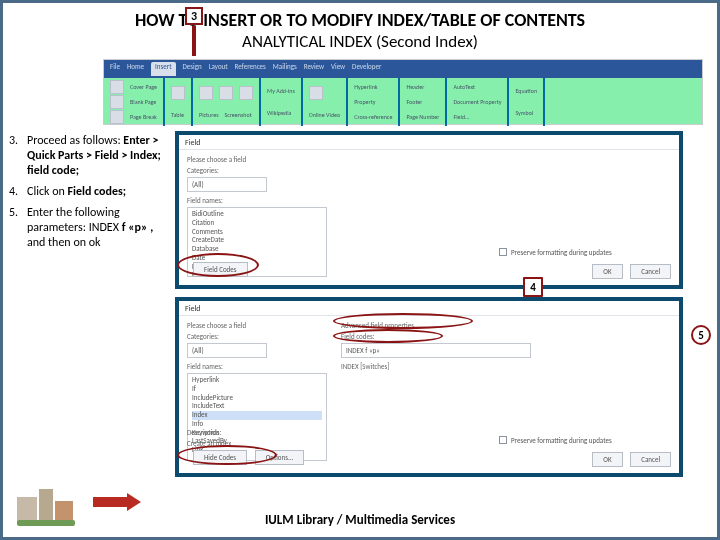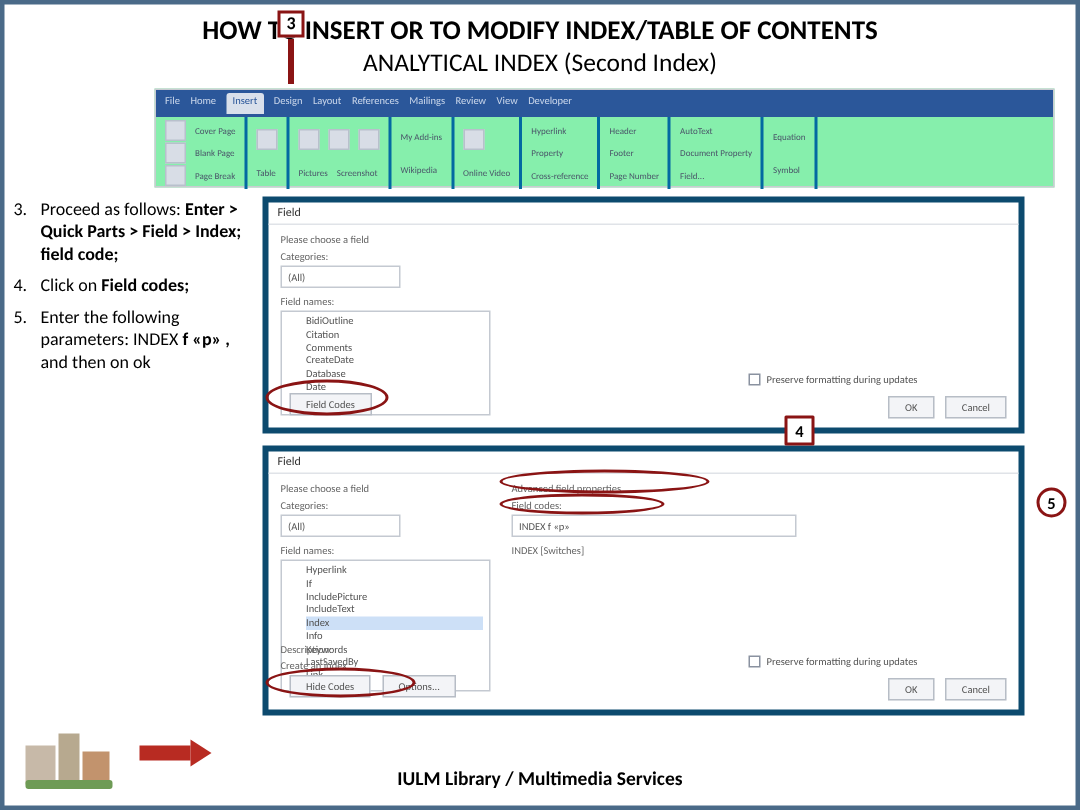--- a/index.html
+++ b/index.html
@@ -29,26 +29,26 @@
   .instr .item { display: flex; margin-bottom: 6px; }
   .instr .num { width: 18px; flex: none; }
   .instr b { font-weight: bold; }
 
   
   .dlg { position: absolute; background: #fff; border: 4px solid #0c4a6e; font-size: 7px; color: #555; }
   .dlg-title { font-size: 8px; color: #333; padding: 2px 6px; border-bottom: 1px solid #e0e3e8; }
   .dlg-col { position: absolute; }
   .dlg-lbl { color: #666; margin-bottom: 2px; }
   .dlg-list { border: 1px solid #c4c9d1; background: #fff; padding: 2px 4px; overflow: hidden; }
-  .dlg-list div { white-space: nowrap; line-height: 1.25; margin-left: 12px; }
+  .dlg-list div { white-space: nowrap; line-height: 1.25; }
   .dlg-input { border: 1px solid #c4c9d1; background: #fff; padding: 2px 4px; width: 80px; }
   .dlg-input.wide { width: 190px; }
   .dlg-btn { display: inline-block; border: 1px solid #b7bdc6; background: #f3f4f7; padding: 2px 10px; font-size: 7px; margin-left: 6px; }
   .dlg-foot { position: absolute; right: 8px; bottom: 6px; }
-  .chk { display: flex; align-items: center; gap: 4px; font-size: 7px; color: #555; }
+  .chk { display: flex; gap: 4px; font-size: 7px; color: #555; }
   .chk .box { width: 8px; height: 8px; border: 1px solid #8a92a0; background: #fff; }
 
   
   #dlg1 { top: 128px; left: 172px; width: 508px; height: 158px; }
   #d1-left { top: 20px; left: 8px; width: 140px; }
   #d1-mid  { top: 20px; left: 160px; width: 320px; }
   #d1-fcell { position:absolute; left:8px; bottom:8px; }
   #d1-chk { position:absolute; left:320px; bottom:28px; }
 
   

